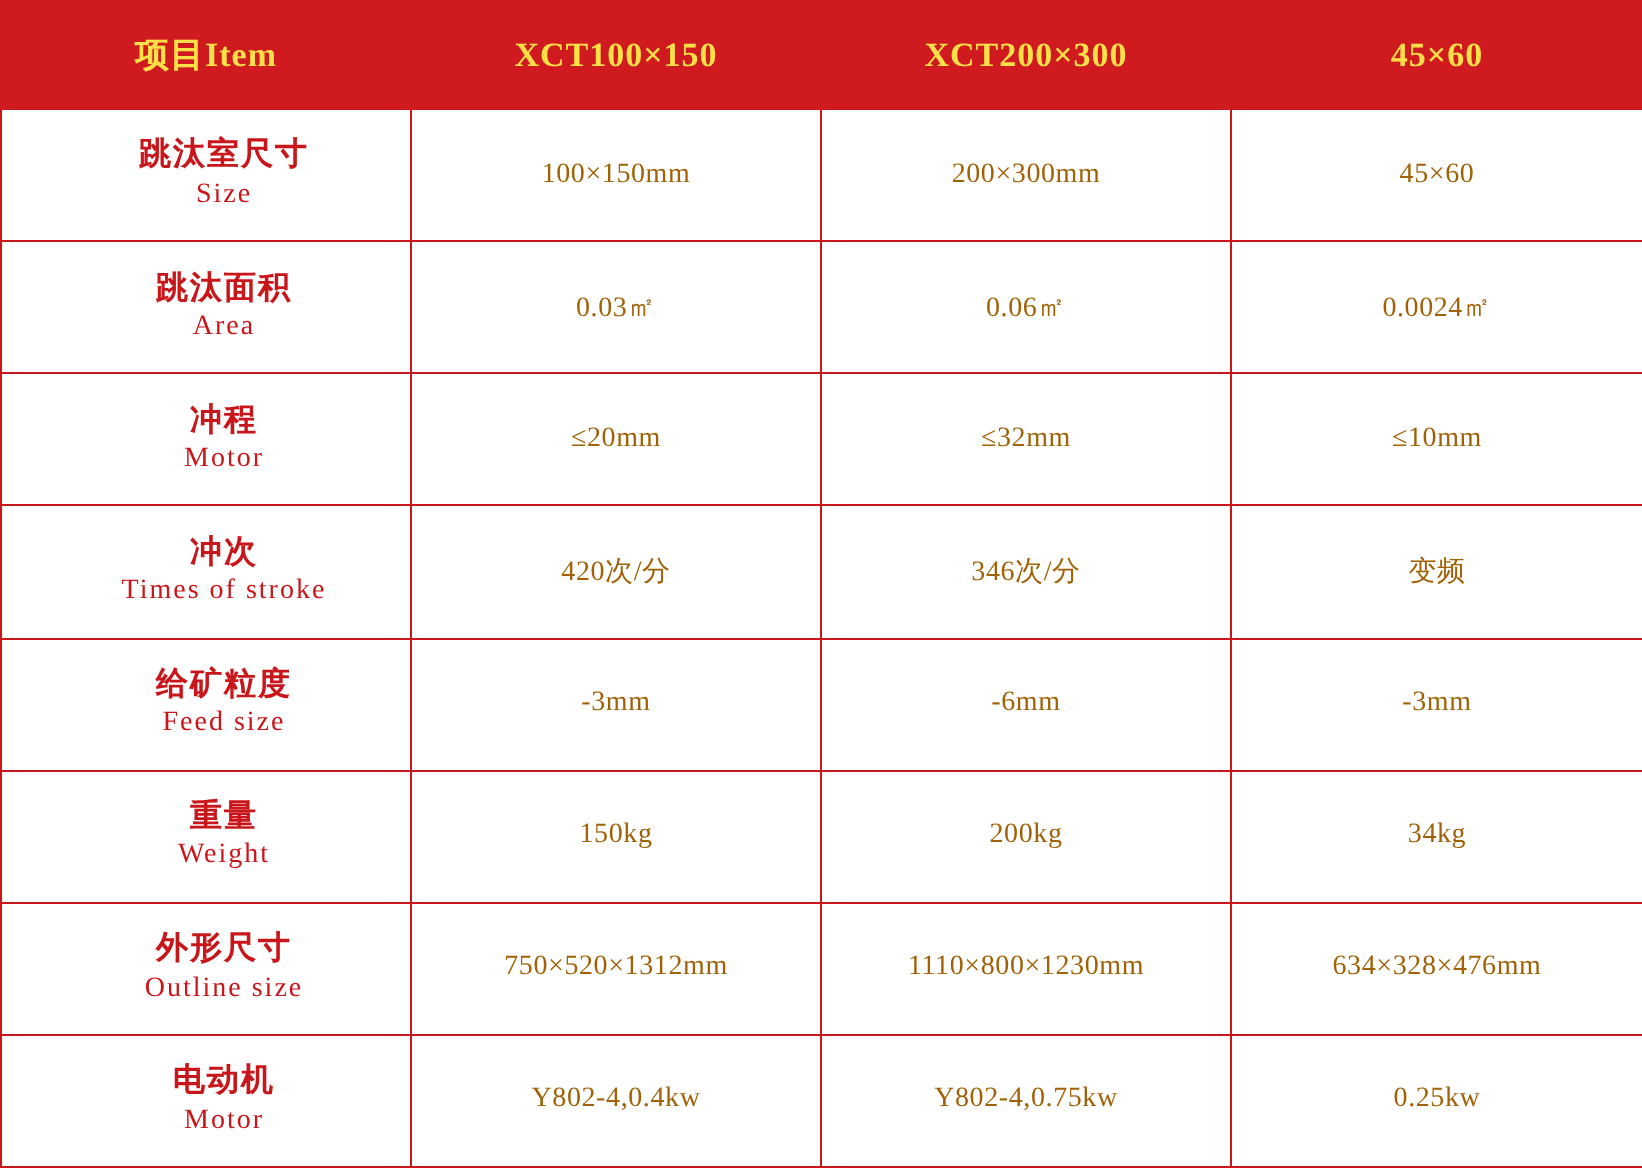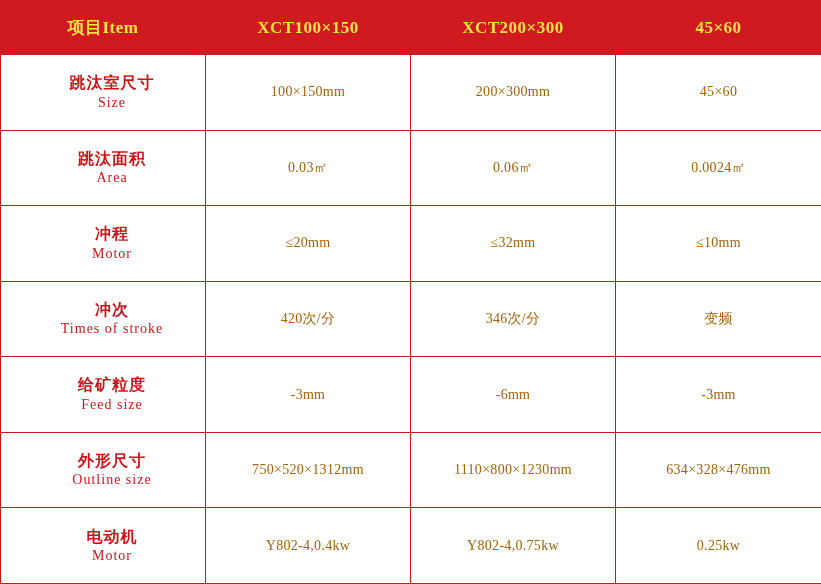--- a/index.html
+++ b/index.html
@@ -143,20 +143,29 @@
       <td class="label">
         <span class="cn">给矿粒度</span>
         <span class="en">Feed size</span>
       </td>
       <td class="val">-3mm</td>
       <td class="val">-6mm</td>
       <td class="val">-3mm</td>
     </tr>
 
 
+    <tr>
+      <td class="label">
+        <span class="cn">重量</span>
+        <span class="en">Weight</span>
+      </td>
+      <td class="val">150kg</td>
+      <td class="val">200kg</td>
+      <td class="val">34kg</td>
+    </tr>
 
     <tr>
       <td class="label">
         <span class="cn">外形尺寸</span>
         <span class="en">Outline size</span>
       </td>
       <td class="val">750×520×1312mm</td>
       <td class="val">1110×800×1230mm</td>
       <td class="val">634×328×476mm</td>
     </tr>

